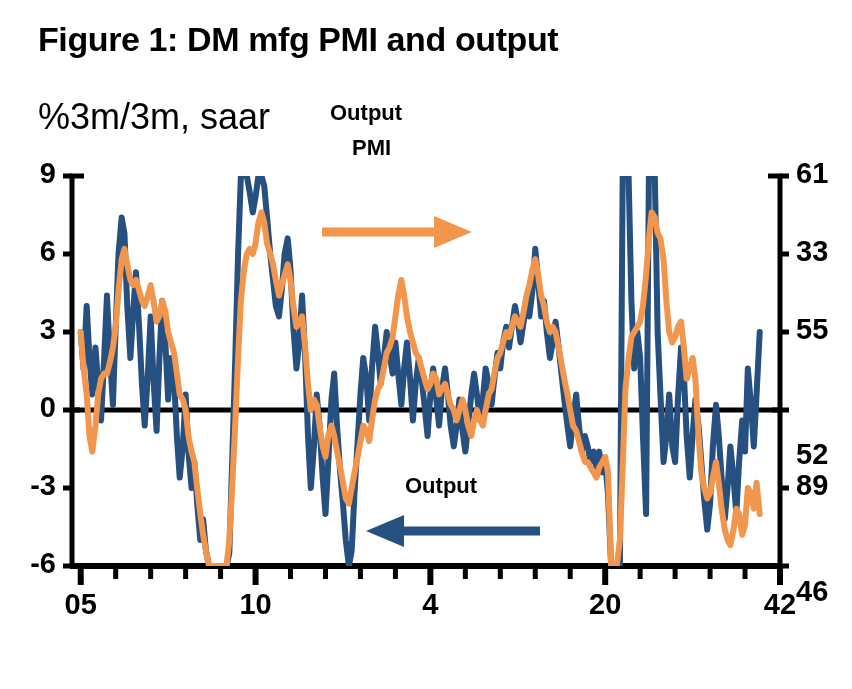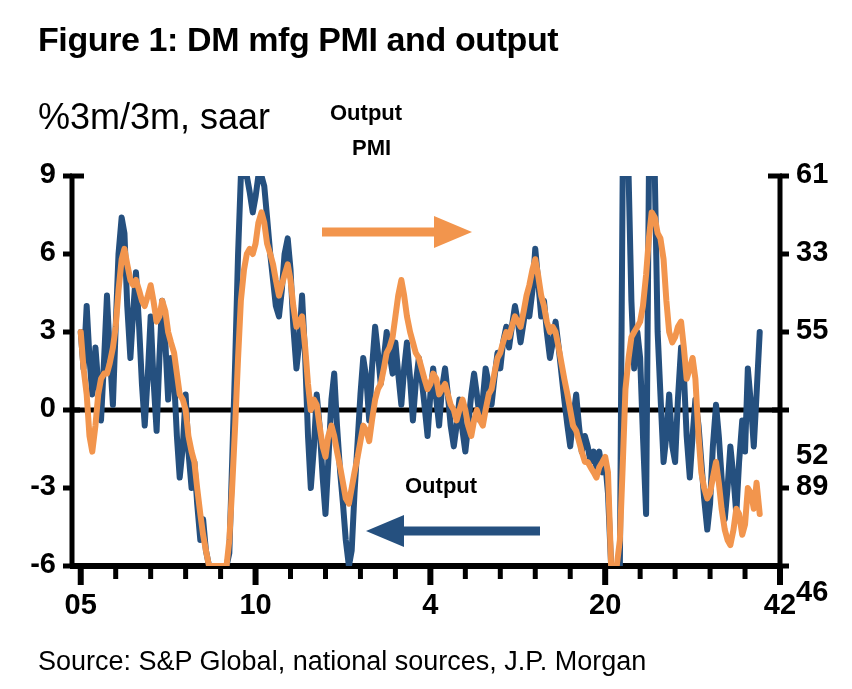--- a/index.html
+++ b/index.html
@@ -140,21 +140,20 @@
       <g>
         <line x1="322" y1="232" x2="438" y2="232" stroke="#F2954D" stroke-width="9"></line>
         <polygon points="434,216 472,232 434,248" fill="#F2954D"></polygon>
       </g>
       <g>
         <line x1="400" y1="531" x2="540" y2="531" stroke="#25507F" stroke-width="9"></line>
         <polygon points="404,515 366,531 404,547" fill="#25507F"></polygon>
       </g>
     </svg>
 
-  <div class="source">Source: S&amp;P Global, national sources, J.P. Morgan</div>
 
 <div class="axis-num ytick-left" style="top: 157px;">9</div>
     <div class="axis-num ytick-left" style="top: 235px;">6</div>
     <div class="axis-num ytick-left" style="top: 313px;">3</div>
     <div class="axis-num ytick-left" style="top: 391px;">0</div>
     <div class="axis-num ytick-left" style="top: 469px;">-3</div>
     <div class="axis-num ytick-left" style="top: 547px;">-6</div>
     <div class="axis-num ytick-right" style="top: 157px;">61</div>
     <div class="axis-num ytick-right" style="top: 235px;">33</div>
     <div class="axis-num ytick-right" style="top: 313px;">55</div>

